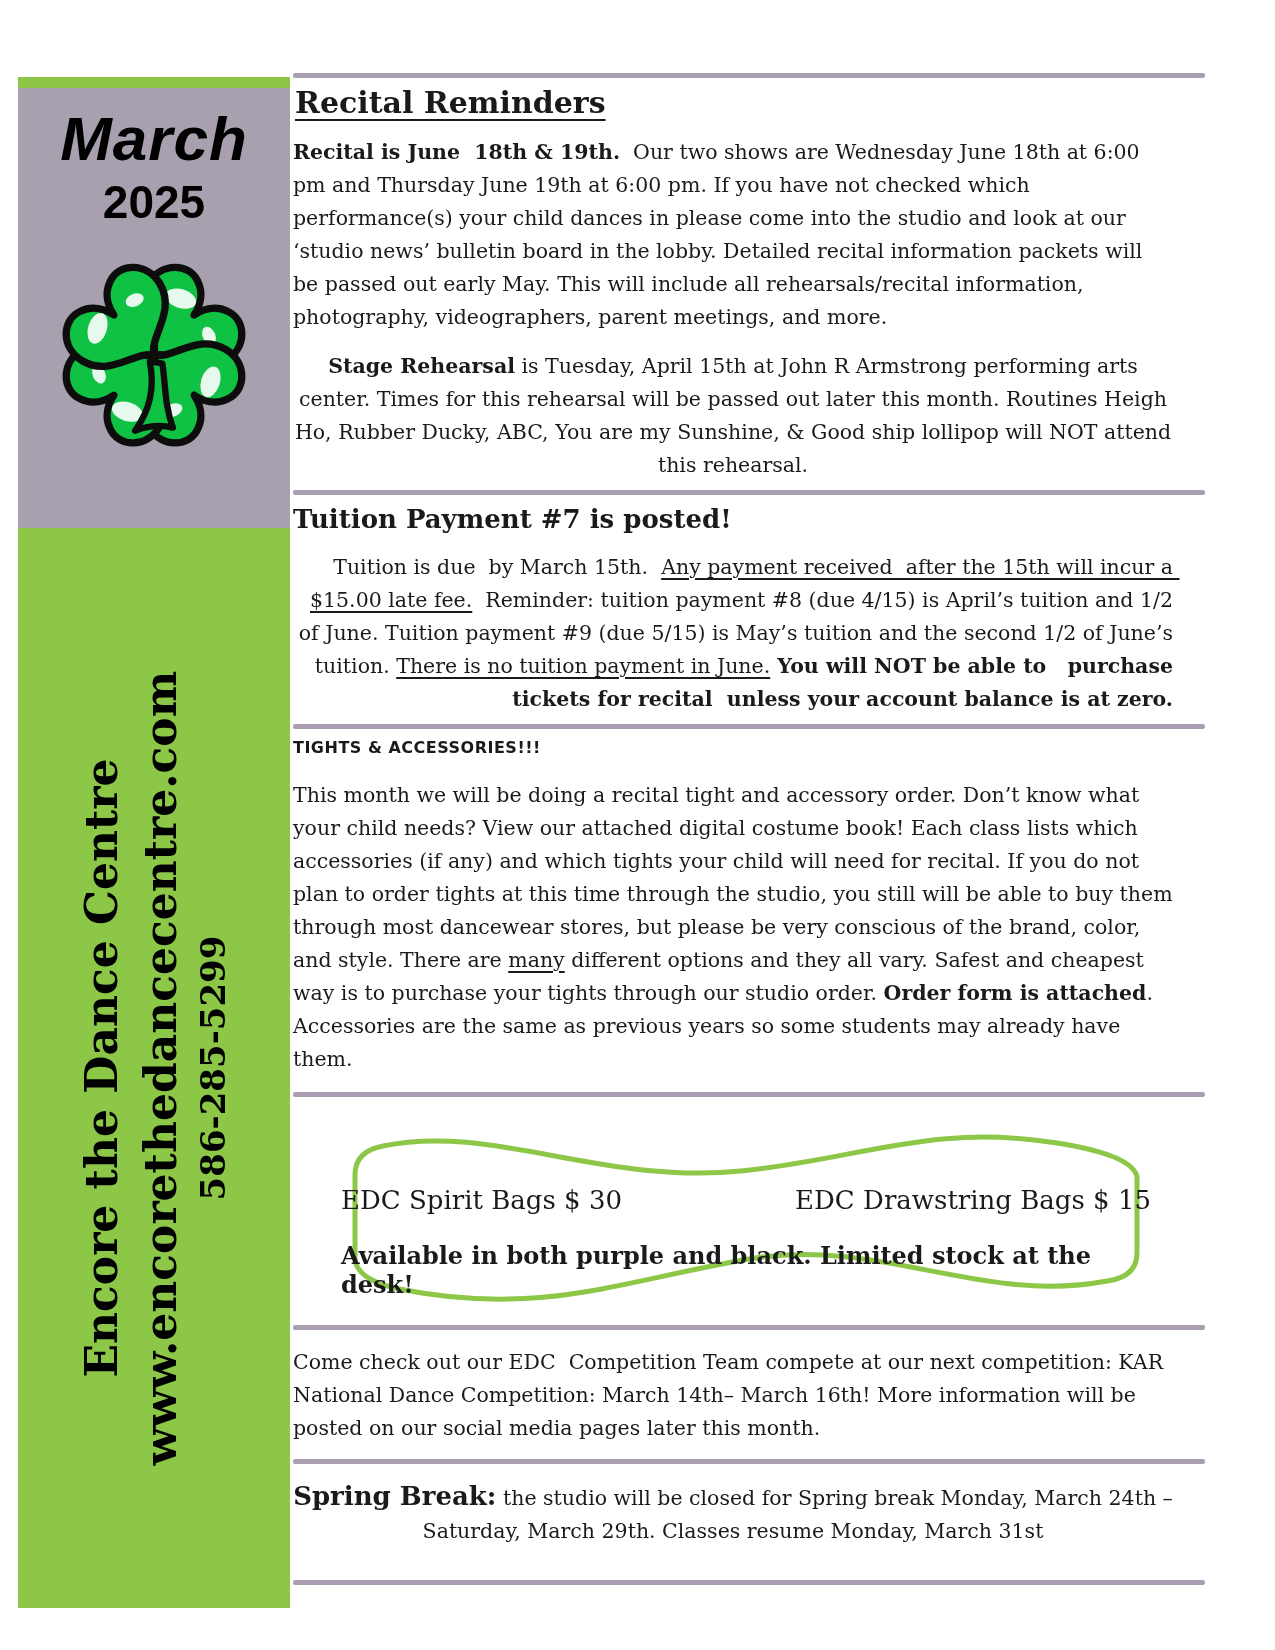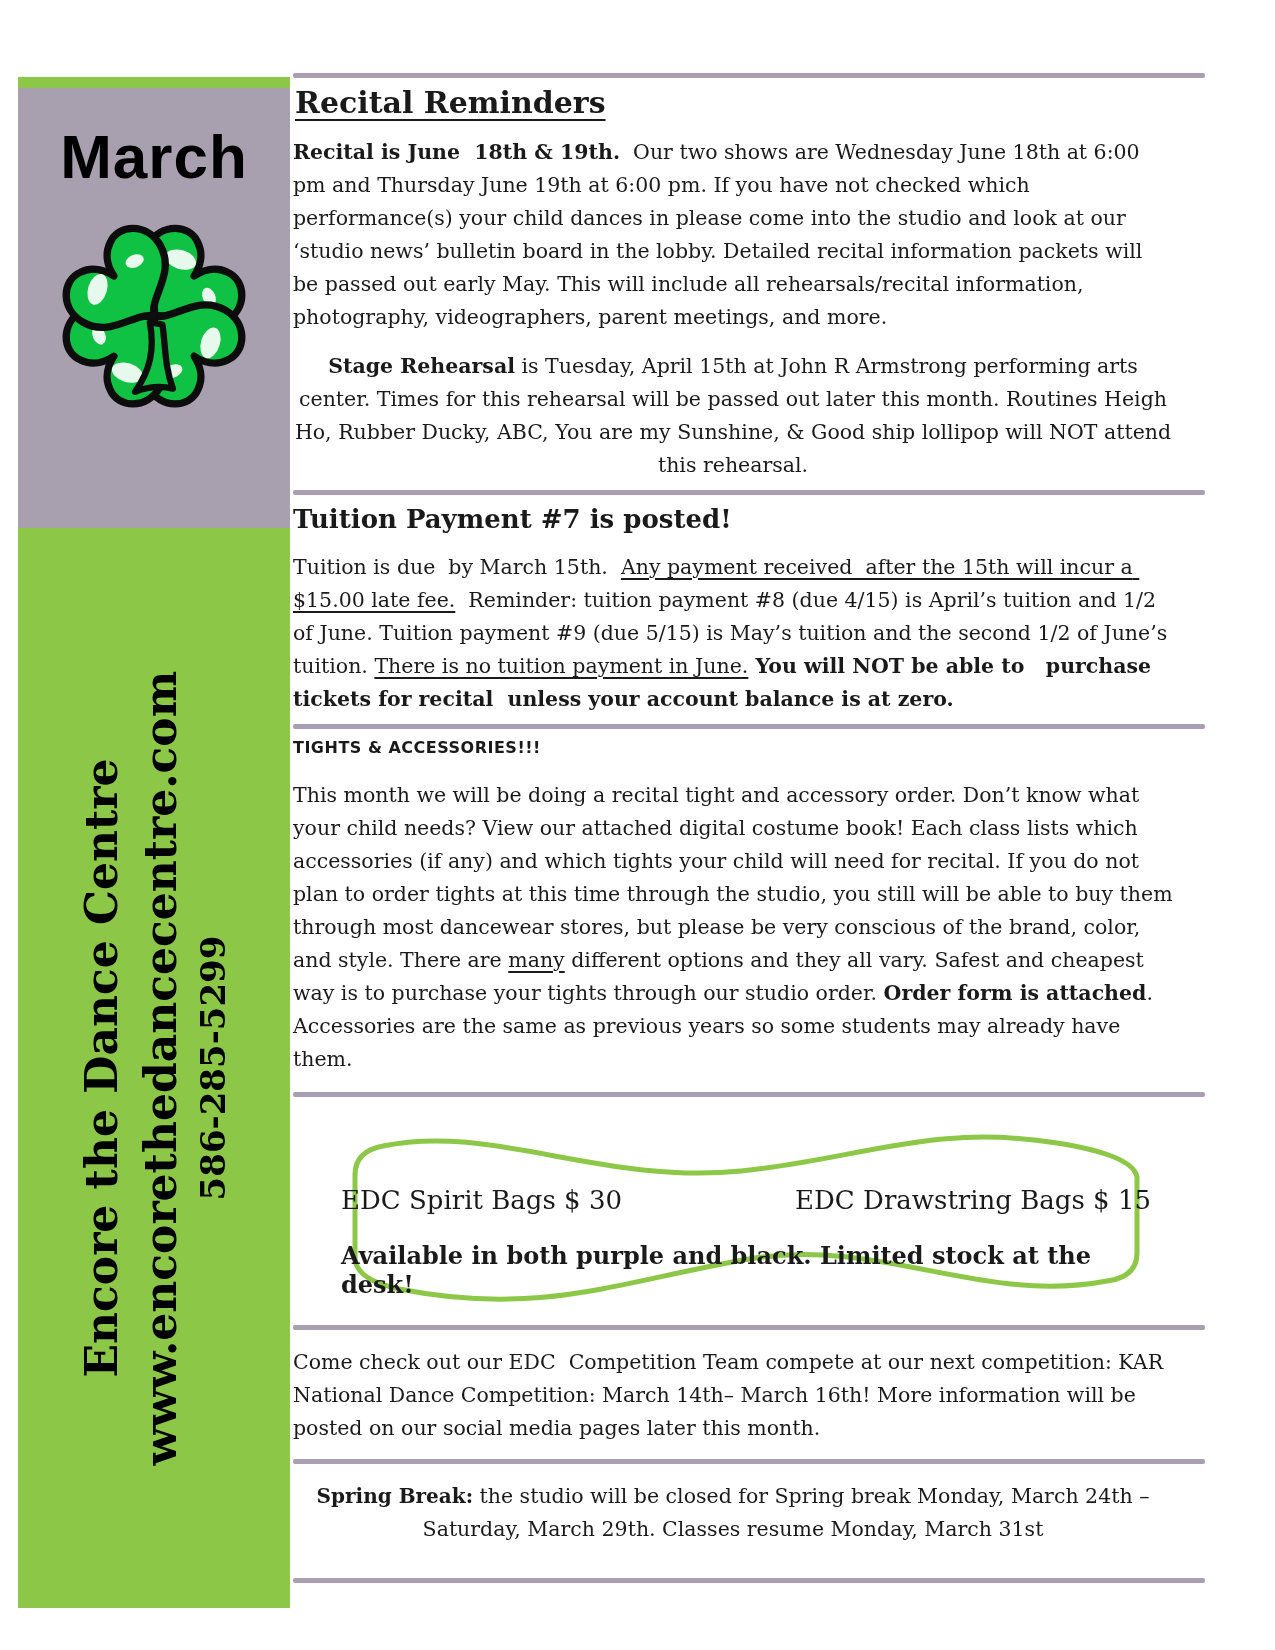--- a/index.html
+++ b/index.html
@@ -12,45 +12,45 @@
   }
   *{margin:0;padding:0;box-sizing:border-box;}
   html,body{background:#ffffff;}
   .page{
     position:relative;width:1275px;height:1650px;background:#ffffff;overflow:hidden;
     font-family:"DejaVu Serif",serif;color:var(--ink);
   }
   
   .green-bar{position:absolute;left:18px;top:77px;width:272px;height:1531px;background:var(--sidebar-green);}
   .purple-block{position:absolute;left:0;top:11px;width:272px;height:440px;background:var(--header-purple);text-align:center;}
-  .month{font-family:"Liberation Sans",sans-serif;font-weight:bold;font-size:62px;line-height:1.05;margin-top:36px;letter-spacing:1px;color:#000;}
+  .month{font-family:"Liberation Sans",sans-serif;font-weight:bold;font-size:62px;line-height:1.05;margin-top:18px;letter-spacing:1px;color:#000;font-style:italic;}
   .year{font-family:"Liberation Sans",sans-serif;font-weight:bold;font-size:46px;line-height:1.1;margin-top:6px;color:#000;}
   .clover{display:block;margin:22px auto 0 auto;}
   .v-wrap{position:absolute;left:0;top:451px;width:272px;height:1080px;display:flex;align-items:center;justify-content:center;overflow:hidden;}
   .v-inner{transform:rotate(-90deg);white-space:nowrap;text-align:center;}
   .v1{font-size:44px;font-weight:bold;line-height:60px;color:#000;}
   .v2{font-size:44px;font-weight:bold;line-height:58px;color:#000;}
   .v3{font-size:34px;font-weight:bold;line-height:46px;color:#000;}
   
   .content{position:absolute;left:293px;top:73px;width:912px;}
   .divider{height:5px;background:var(--divider);border-radius:2px;}
   .d2{margin-top:8px;} .d3{margin-top:8px;} .d4{margin-top:16px;}
   .d5{margin-top:20px;} .d6{margin-top:14px;} .d7{margin-top:32px;}
   h1.sec{font-size:30px;font-weight:bold;line-height:34px;margin:8px 0 14px 2px;
     text-decoration:underline;text-underline-offset:6px;text-decoration-thickness:2px;}
   h2.sec{font-size:26px;font-weight:bold;line-height:32px;margin-top:8px;}
   h3.sec{font-family:"DejaVu Sans",sans-serif;font-size:16px;font-weight:bold;line-height:30px;margin-top:4px;letter-spacing:.5px;}
   p.body{font-size:20.5px;line-height:33px;max-width:880px;white-space:pre-wrap;margin-top:16px;}
   .p1{margin-top:10px;}
   .p-gap{margin-top:12px;text-align:center;}
-  .tuition-p{margin-top:6px;line-height:34px;}
+  .tuition-p{margin-top:6px;line-height:34px;text-align:right;}
   .tights-p{margin-top:4px;line-height:31px;max-width:868px;}
   .comp-p{margin-top:14px;line-height:36px;}
   .spring-p{margin-top:12px;line-height:38px;text-align:center;max-width:912px;}
-  .spring-lead{font-size:20px;font-weight:bold;}
+  .spring-lead{font-size:26px;font-weight:bold;}
   b.inline{font-weight:bold;}
   .u{text-decoration:underline;text-underline-offset:4px;}
   
   .bags-box{position:relative;width:810px;height:186px;margin:22px 0 0 48px;}
   .bags-box svg{position:absolute;left:0;top:0;}
   .wavy-path{fill:none;stroke:var(--box-border);stroke-width:5;stroke-linecap:round;stroke-linejoin:round;}
   .bags-line1{position:absolute;left:0;top:66px;width:100%;display:flex;justify-content:space-between;gap:62px;font-size:26px;}
   .bags-line2{position:absolute;left:0;top:122px;width:100%;font-size:24px;font-weight:600;}
   
   .leaf{fill:var(--clover-green);stroke:#0d0d0d;stroke-width:7;stroke-linejoin:round;}
@@ -58,20 +58,21 @@
   .stem{fill:var(--clover-green);stroke:#0d0d0d;stroke-width:6;stroke-linejoin:round;}
 </style>
 </head>
 <body>
 
 <div class="page">
 
   <aside class="green-bar">
     <div class="purple-block">
       <div class="month">March</div>
+      <div class="year">2025</div>
       <svg class="clover" width="214" height="206" viewBox="0 0 200 196">
         <defs>
           <g id="leaf-g">
             <path class="leaf" d="M100,100 C90,84 56,86 48,56 C42,32 62,14 80,21 C92,25 98,36 100,46 C102,36 108,25 120,21 C138,14 158,32 152,56 C144,86 110,84 100,100 Z"></path>
             <ellipse class="leaf-hi" cx="80" cy="44" rx="15" ry="9" transform="rotate(-28 80 44)"></ellipse>
             <ellipse class="leaf-hi" cx="124" cy="50" rx="9" ry="6" transform="rotate(22 124 50)" opacity="0.7"></ellipse>
           </g>
         </defs>
         <g>
           <use href="#leaf-g" transform="rotate(45 100 100)"></use>

